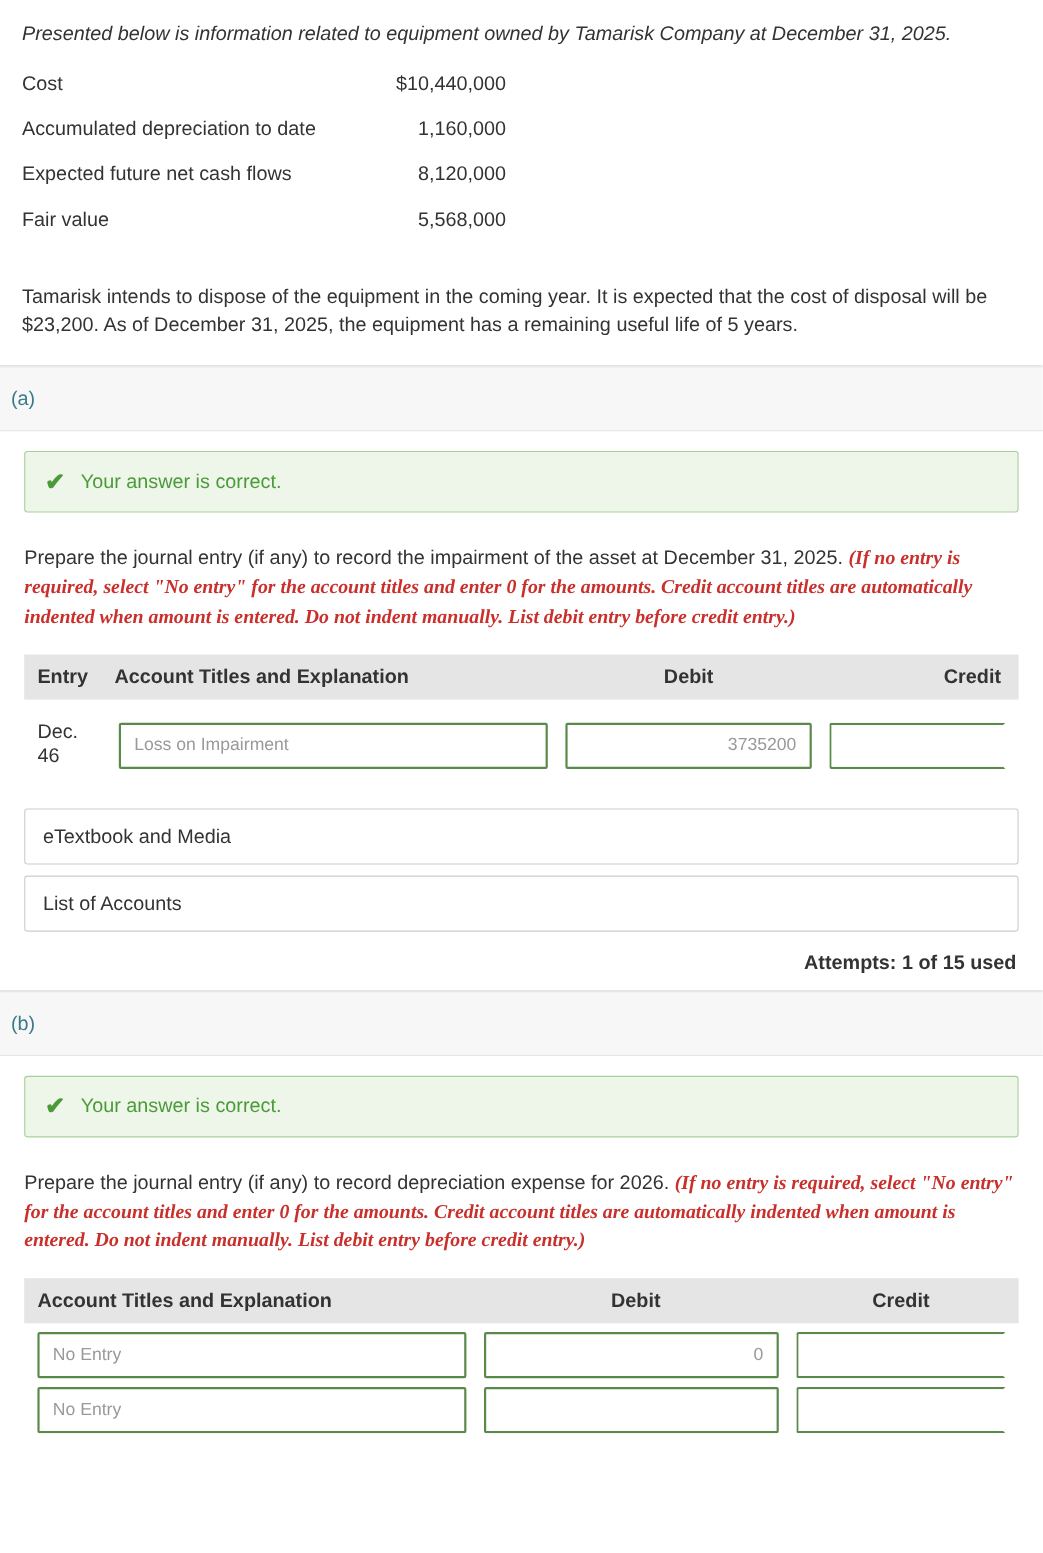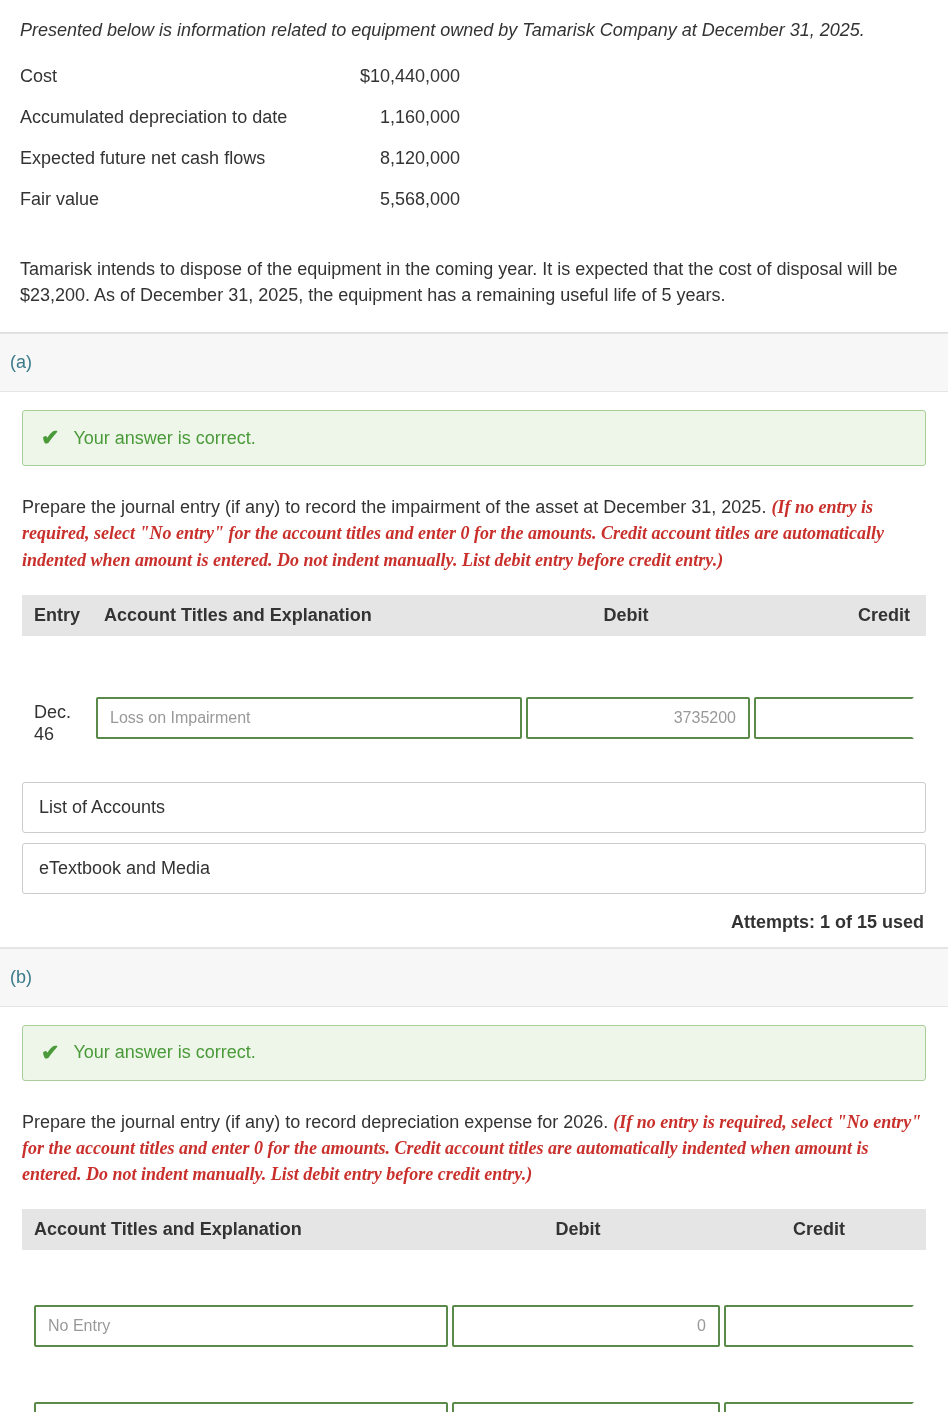--- a/index.html
+++ b/index.html
@@ -71,24 +71,23 @@
     font-weight: bold;
     padding: 10px 12px;
     gap: 12px;
   }
   .jr-head.a .col-date { width: 58px; }
   .jr-head.a .col-acct { flex: 1; }
   .jr-head.a .col-debit { width: 232px; text-align: center; }
   .jr-head.a .col-credit { width: 160px; text-align: right; padding-right: 4px; }
   .jr-row {
     display: flex;
-    gap: 4px;
+    gap: 16px;
     padding: 8px 12px 0 12px;
-    align-items: center;
-    margin-top: 47px;
+    align-items: flex-end;
   }
   .jr-row .col-date { width: 58px; padding-top: 10px; line-height: 1.25; }
   .jr-row .col-acct { flex: 1; }
   .jr-row .col-debit { width: 224px; }
   .jr-row .col-credit { width: 160px; }
   .fld {
     width: 100%;
     height: 42px;
     border: 2px solid #5a8a4a;
     background: #fff;
@@ -179,24 +178,24 @@
         </div>
     </div>
     <div class="col-credit">
       <div class="fld num partial-right">
           <span></span>
         </div>
     </div>
   </div>
   <div style="height:18px"></div>
   <div class="acc-btn">
+    <span>eTextbook and Media</span>
+  </div>
+  <div class="acc-btn">
     <span>List of Accounts</span>
-  </div>
-  <div class="acc-btn">
-    <span>eTextbook and Media</span>
   </div>
   <div class="attempts">Attempts: 1 of 15 used</div>
 </div>
 
 <div class="part-hdr">
   <span>(b)</span>
 </div>
 <div class="part-body" style="border-bottom:none; padding-bottom:0;">
   <div class="correct-banner">
     <span class="check">✔</span>

